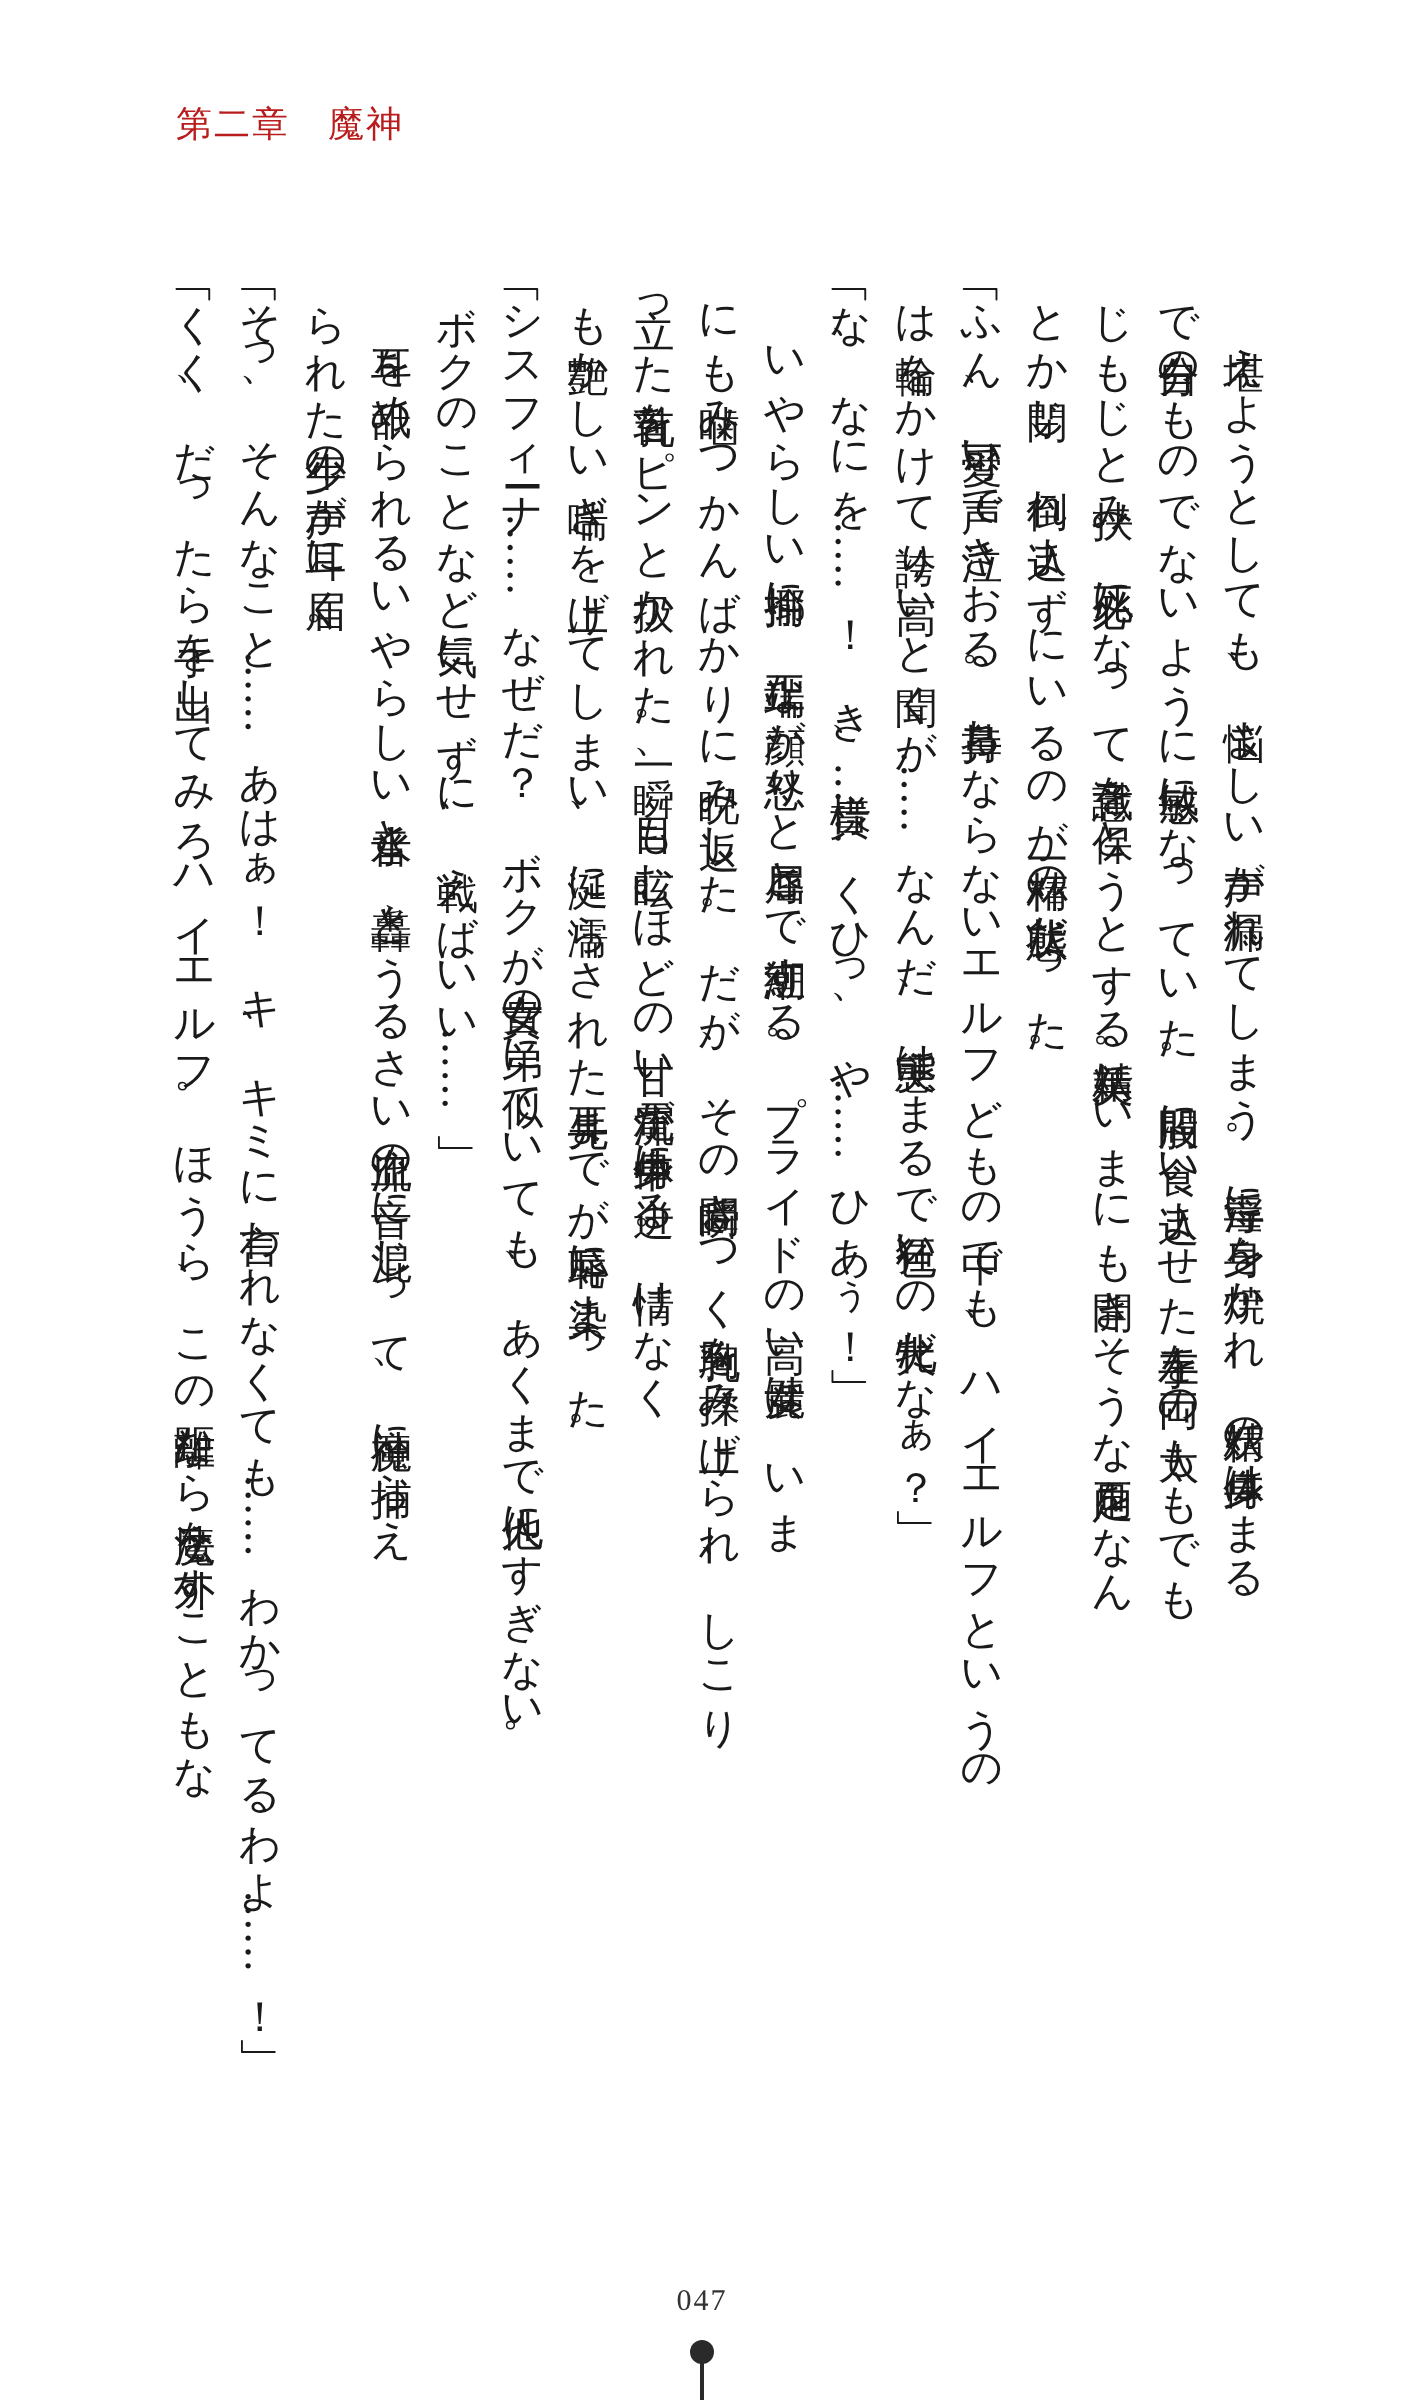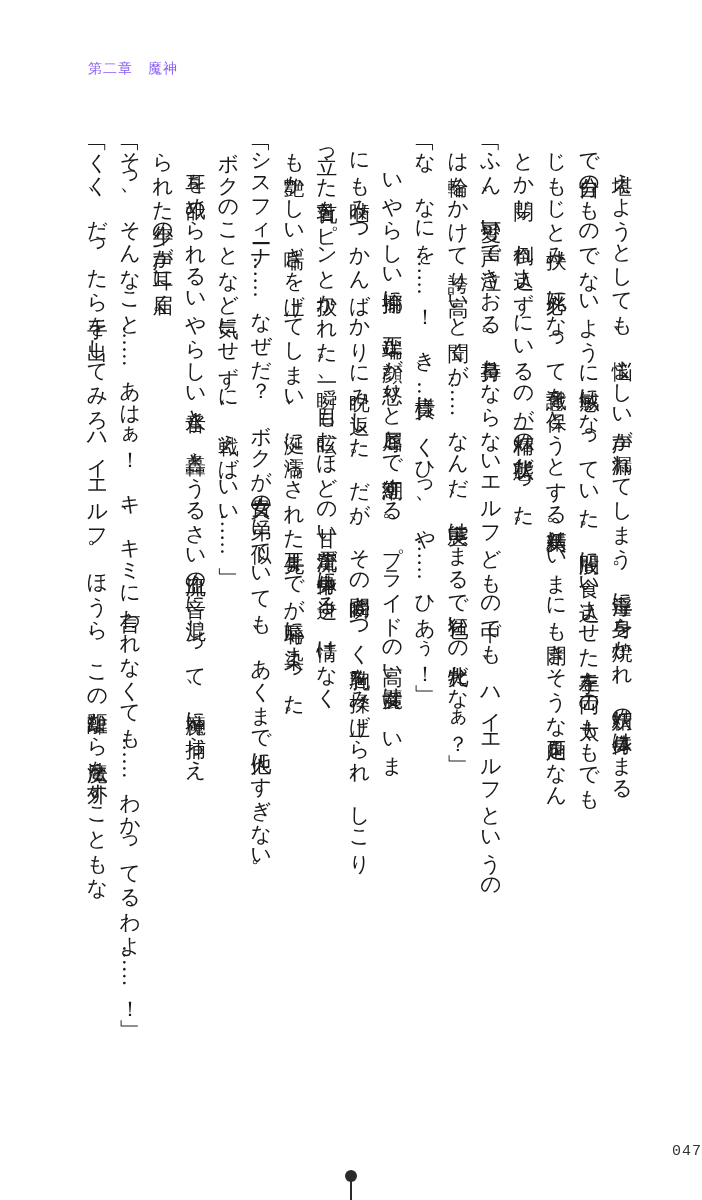--- a/index.html
+++ b/index.html
@@ -11,24 +11,24 @@
       width: 702px;
       height: 1200px;
       position: relative;
       overflow: hidden;
       color: #1a1a1a;
       font-family: "DejaVu Serif", "Liberation Serif", serif;
     }
     .running-head {
       position: absolute;
       left: 88px;
-      top: 60px;
-      font-size: 14px;
+      top: 50px;
+      font-size: 18px;
       letter-spacing: 1px;
-      color: #8b5cf6;
+      color: #b91c1c;
       white-space: pre;
     }
     .text-block {
       position: absolute;
       top: 138px;
       right: 64px;      
       height: 840px;
       writing-mode: vertical-rl;
       -webkit-writing-mode: vertical-rl;
       font-size: 20.75px;
@@ -39,22 +39,22 @@
     .col {
       display: block;
       white-space: pre;
       margin: 0;
     }
     .page-number {
       position: absolute;
       left: 0;
       width: 702px;
       top: 1143px;
-      text-align: right;
-      font-family: Liberation Mono, monospace;
+      text-align: center;
+      font-family: Liberation Serif, serif;
       font-size: 15px;
       color: #333;
       letter-spacing: 1px;
     }
     .folio-ornament {
       position: absolute;
       left: 344px;
       top: 1170px;
       width: 14px;
       height: 30px;

